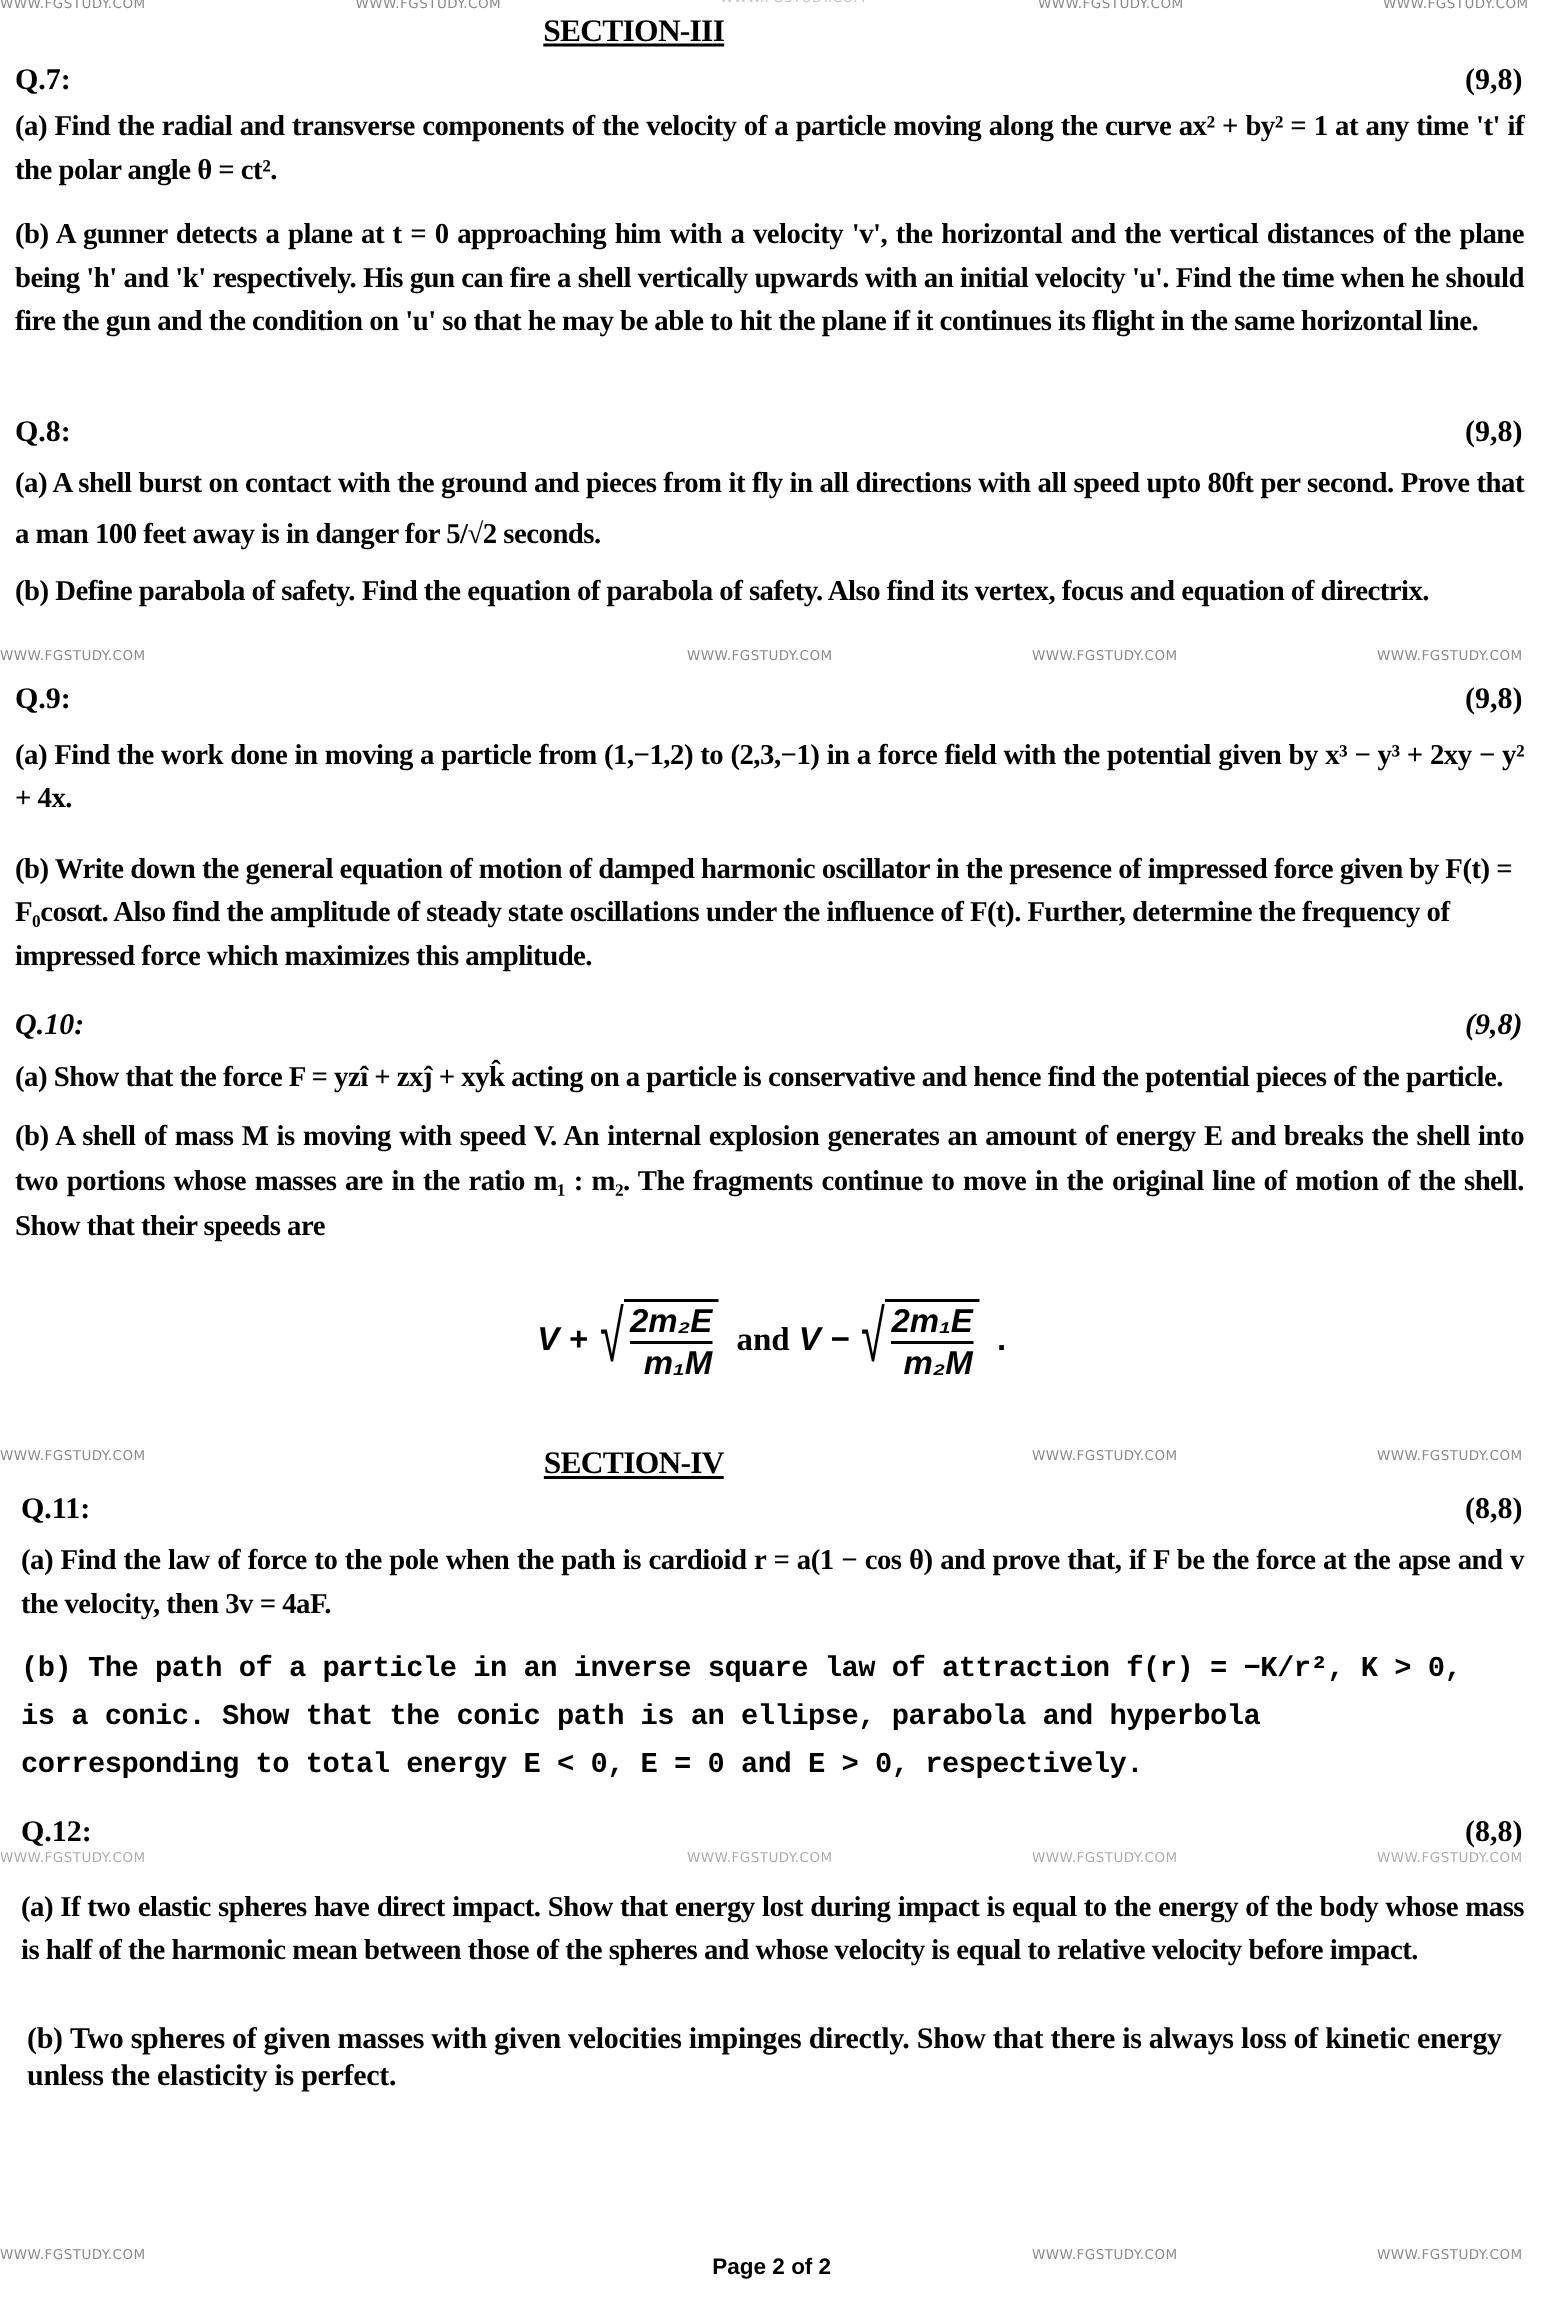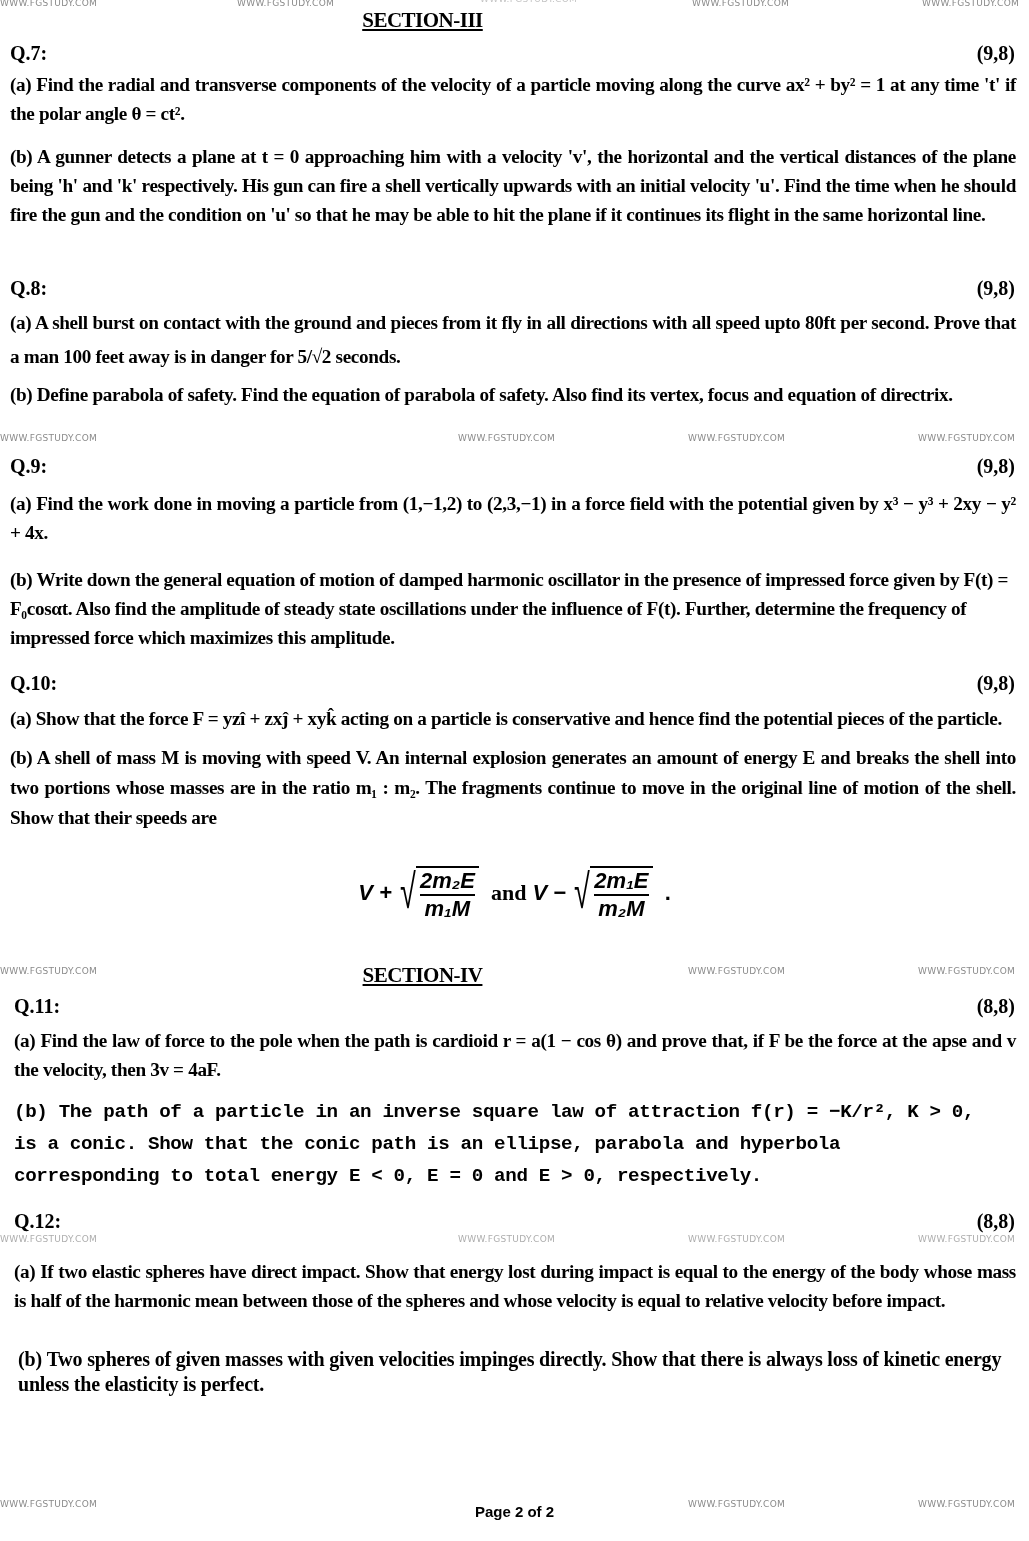--- a/index.html
+++ b/index.html
@@ -37,21 +37,21 @@
   }
   .sqrt {
     display: inline-block; vertical-align: middle; position: relative;
     padding-left: 16px; margin: 0 6px 0 2px;
   }
   .sqrt .rad {
     position: absolute; left: 0; top: -2px; font-size: 48px; line-height: 56px;
     font-weight: normal; transform: scaleX(0.6); transform-origin: left;
   }
   .sqrt .body {
-    display: inline-block; border-top: 2px solid #000; text-align: center;
+    display: inline-block; border-top: 2px solid #000; text-align: right;
     padding: 0 4px;
   }
   .sqrt .body span { display: block; line-height: 26px; font-style: italic; }
   .sqrt .body .n { border-bottom: 2px solid #000; }
   .plain { font-family: "Liberation Serif", serif; font-style: normal; }
   .footer-page {
     position: absolute; top: 1503px; left: 0; width: 1029px; text-align: center;
     font-family: "Liberation Sans", "DejaVu Sans", sans-serif;
     font-size: 15px; font-weight: bold;
   }
@@ -114,21 +114,21 @@
 </div>
 <div class="para" style="top:489px;">
   <span>(a)</span>
   <span>Find the work done in moving a particle from (1,−1,2) to (2,3,−1) in a force field with the potential given by x³ − y³ + 2xy − y² + 4x.</span>
 </div>
 <div class="para" style="top:565px;text-align:left;">
   <span>(b)</span>
   <span>Write down the general equation of motion of damped harmonic oscillator in the presence of impressed force given by F(t) = F₀cosαt. Also find the amplitude of steady state oscillations under the influence of F(t). Further, determine the frequency of impressed force which maximizes this amplitude.</span>
 </div>
 
-<div class="qhead" style="top:672px;">
+<div class="qhead" style="top:672px;font-style:italic;">
   <span class="qnum">Q.10:</span>
   <span class="marks">(9,8)</span>
 </div>
 <div class="para" style="top:704px;">
   <span>(a)</span>
   <span>Show that the force F = yzî + zxĵ + xyk̂ acting on a particle is conservative and hence find the potential pieces of the particle.</span>
 </div>
 <div class="para" style="top:743px;line-height:30px;">
   <span>(b)</span>
   <span>A shell of mass M is moving with speed V. An internal explosion generates an amount of energy E and breaks the shell into two portions whose masses are in the ratio m₁ : m₂. The fragments continue to move in the original line of motion of the shell. Show that their speeds are</span>

